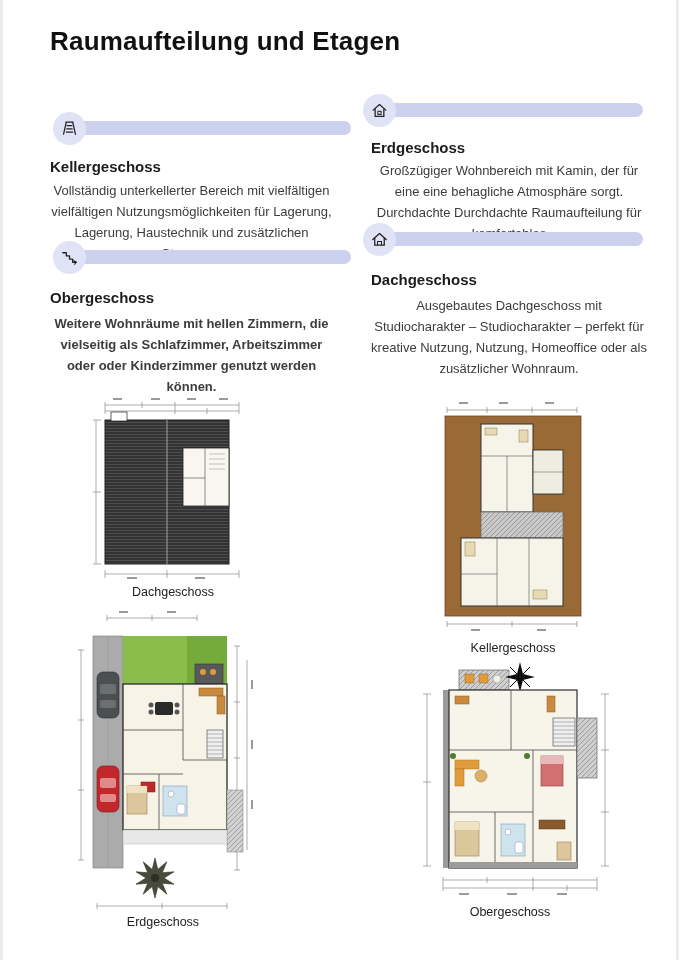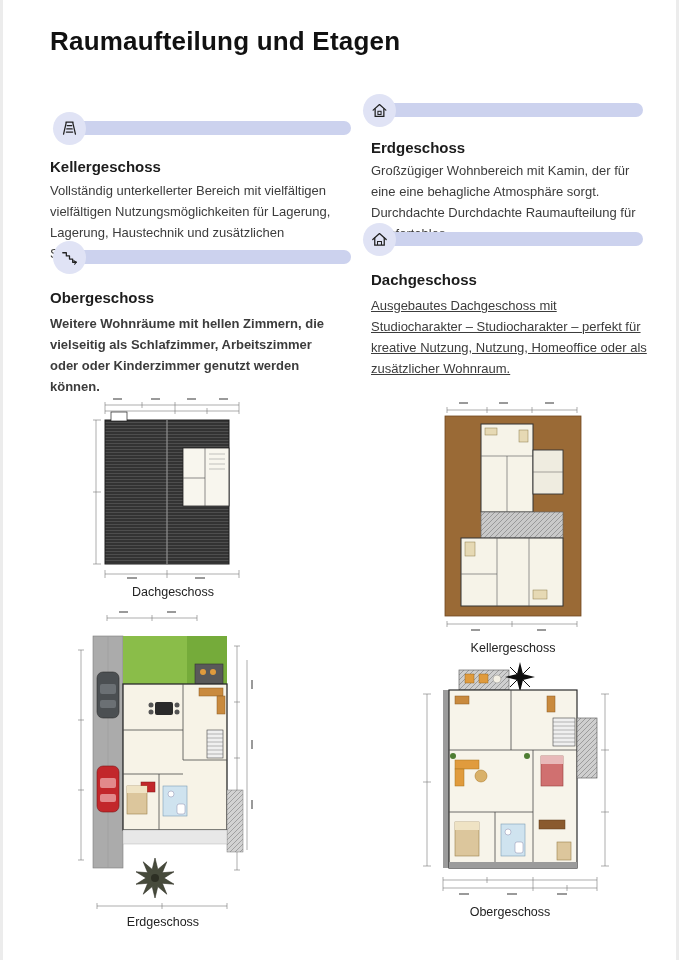--- a/index.html
+++ b/index.html
@@ -4,21 +4,21 @@
 <style>
   * { margin:0; padding:0; box-sizing:border-box; }
   body {
     background:#f7f7f7;
     font-family:"Liberation Sans", sans-serif;
     display:flex; justify-content:center;
   }
   .sheet {
     position:relative; width:679px; height:960px;
     background:#ffffff; overflow:hidden;
-    border-left:3px solid #ececec; border-right:3px solid #ececec;
+    border-left:3px solid #ececec; border-right:3px solid #ececec;text-align:center;
   }
   .page-title {
     position:absolute; left:47px; top:26px;
     font-size:26px; font-weight:700; color:#111; letter-spacing:.2px;
   }
   .icon-badge {
     position:absolute; width:33px; height:33px; border-radius:50%;
     background:#e0e3f5; display:flex; align-items:center; justify-content:center;
     z-index:2;
   }
@@ -83,21 +83,21 @@
   <div>
     <div class="accent-bar" style="left:374px; top:232px; width:266px;"></div>
     <div class="icon-badge" style="left:360px; top:223px;">
       <svg width="19" height="19" viewBox="0 0 24 24">
         <path d="M3.5 12 L12 4.5 L20.5 12" stroke="#222" stroke-width="1.6" fill="none" stroke-linecap="round" stroke-linejoin="round"></path>
         <path d="M6 10 V19 H18 V10" stroke="#222" stroke-width="1.6" fill="none" stroke-linecap="round"></path>
         <path d="M9.5 19 V14.5 H14.5 V19" stroke="#222" stroke-width="1.3" fill="none"></path>
       </svg>
     </div>
     <h2 class="section-heading" style="left:368px; top:271px;">Dachgeschoss</h2>
-    <p class="section-text" style="left:368px; top:295px; width:276px;text-decoration:underline;">Ausgebautes Dachgeschoss mit Studiocharakter – Studiocharakter – perfekt für kreative Nutzung, Nutzung, Homeoffice oder als zusätzlicher Wohnraum.</p>
+    <p class="section-text" style="left:368px; top:295px; width:276px;">Ausgebautes Dachgeschoss mit Studiocharakter – Studiocharakter – perfekt für kreative Nutzung, Nutzung, Homeoffice oder als zusätzlicher Wohnraum.</p>
   </div>
 
   <figure class="floorplan" style="left:84px; top:396px; width:172px;">
     <svg width="172" height="186" viewBox="0 0 172 186">
       <defs>
         <pattern id="roofHatch" width="3" height="3" patternUnits="userSpaceOnUse">
           <rect width="3" height="3" fill="#4e4e4e"></rect>
           <line x1="0" y1="1" x2="3" y2="1" stroke="#1c1c1c" stroke-width="1.1"></line>
         </pattern>
       </defs>

